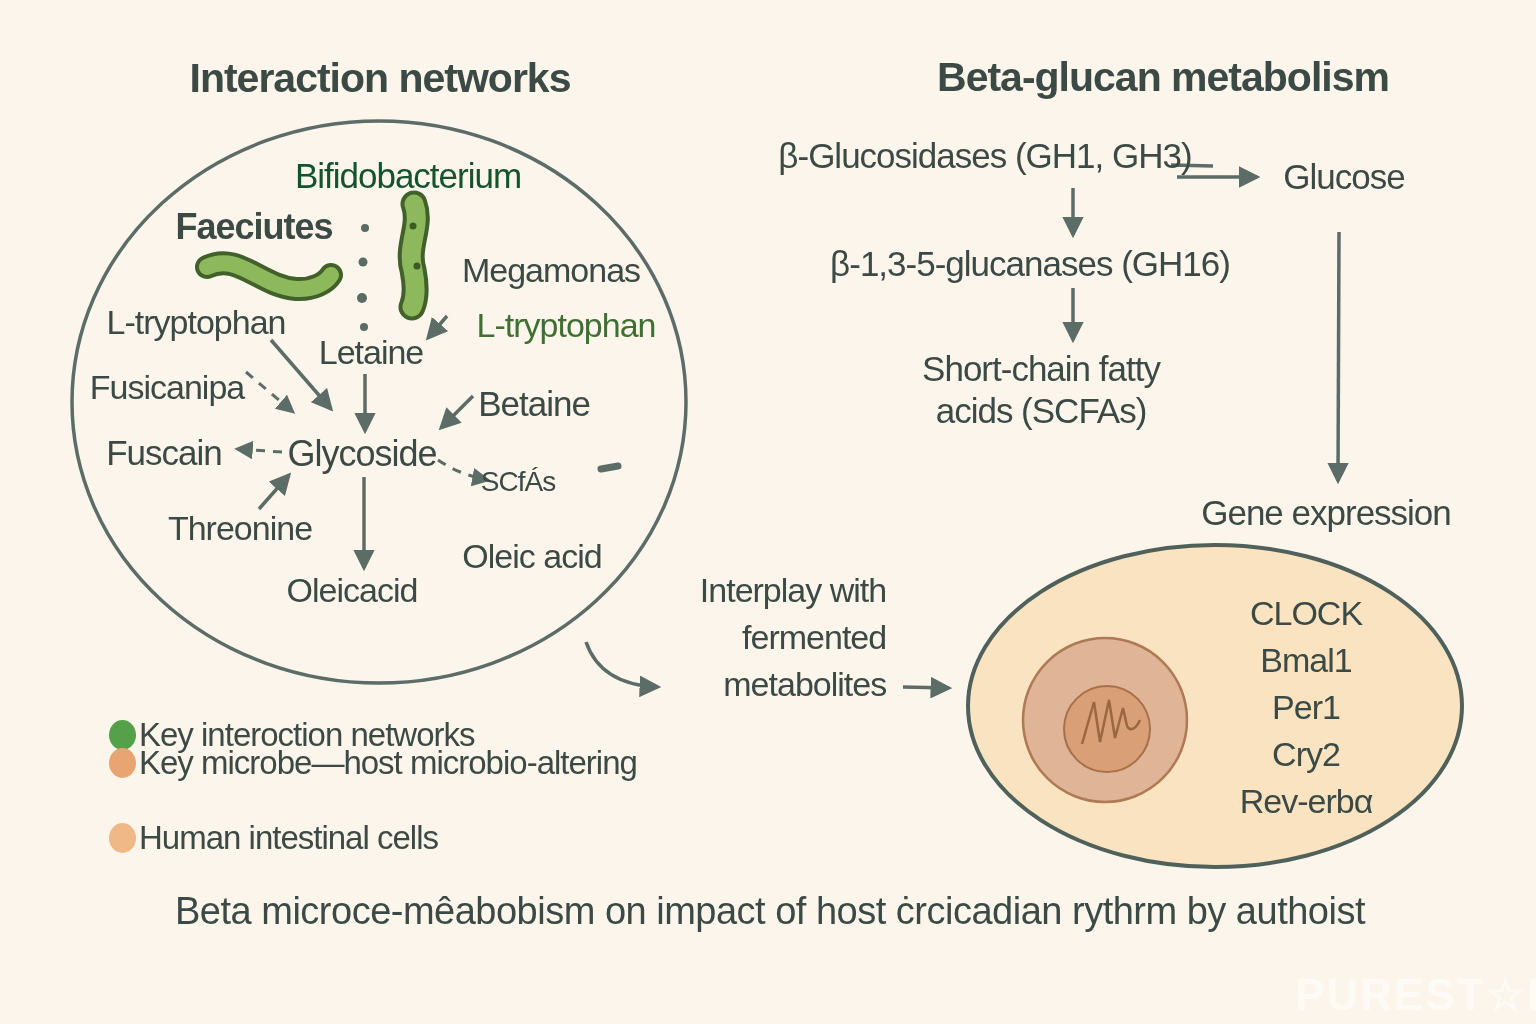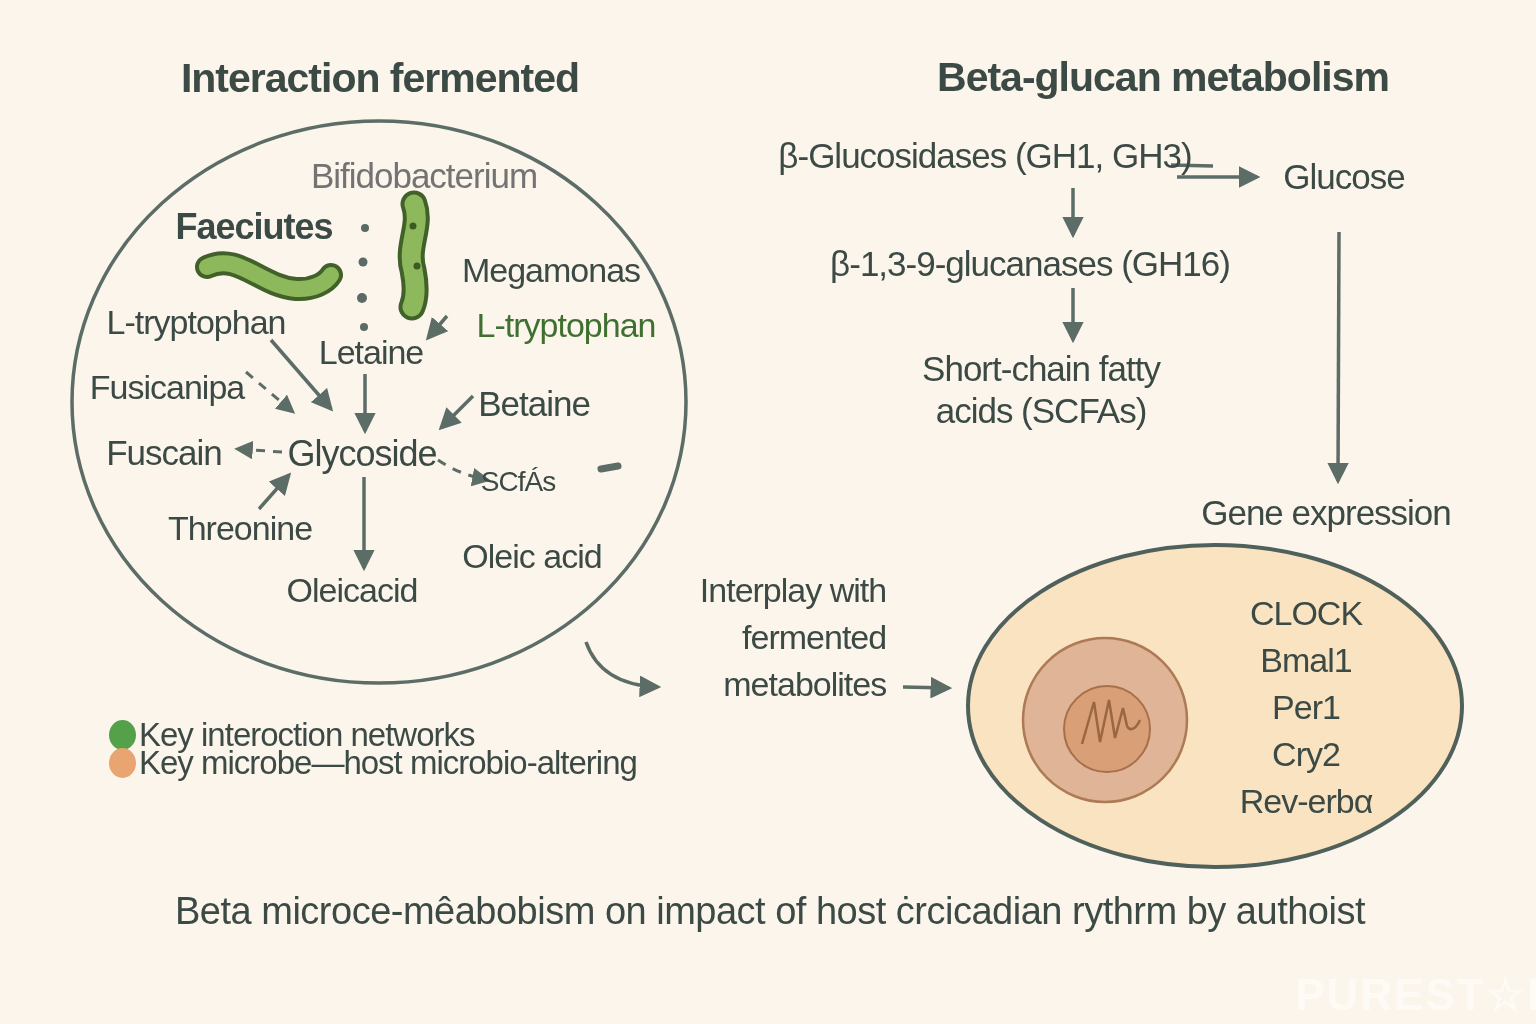--- a/index.html
+++ b/index.html
@@ -14,21 +14,21 @@
   #art{position:absolute;left:0;top:0;width:1536px;height:1024px;}
   .lbl{
     position:absolute;
     transform:translate(-50%,-50%);
     white-space:nowrap;
     letter-spacing:-1px;
     font-weight:500;
     line-height:1.1;
   }
   .title{font-weight:700;letter-spacing:-1px;}
-  .green1{color:#737373;margin-left:16px;}
+  .green1{color:#14532d;}
   .green2{color:#3f7031;}
   .bold{font-weight:700;}
   .block{
     position:absolute;
     transform:translate(-50%,-50%);
     text-align:center;
     letter-spacing:-1px;
     font-weight:400;
     white-space:nowrap;
   }
@@ -127,41 +127,41 @@
     </g>
 
     <g>
       <ellipse cx="1215" cy="706" rx="247" ry="161" fill="#fae3c1" stroke="#50615c" stroke-width="4"></ellipse>
       <circle cx="1105" cy="720" r="82" fill="#dfb497" stroke="#ad7a55" stroke-width="2.5"></circle>
       <circle cx="1107" cy="729" r="43" fill="#d9a077" stroke="#a76f4b" stroke-width="2"></circle>
       <path d="M1082 744 L1094 702 L1100 742 L1109 700 L1115 738 L1123 708 L1127 726 C1130 732 1136 729 1140 720" fill="none" stroke="#9a6742" stroke-width="2.5"></path>
     </g>
   </svg>
 
-  <div class="lbl title" style="left:380px;top:79px;font-size:41px;">Interaction fermented</div>
+  <div class="lbl title" style="left:380px;top:79px;font-size:41px;">Interaction networks</div>
   <div class="lbl title" style="left:1163px;top:78px;font-size:41px;">Beta-glucan metabolism</div>
 
   <div class="lbl green1" style="left:408px;top:176px;font-size:35px;">Bifidobacterium</div>
   <div class="lbl bold" style="left:254px;top:227px;font-size:36px;">Faeciutes</div>
   <div class="lbl" style="left:551px;top:271px;font-size:34px;">Megamonas</div>
   <div class="lbl" style="left:196px;top:323px;font-size:34px;">L-tryptophan</div>
   <div class="lbl" style="left:371px;top:353px;font-size:34px;">Letaine</div>
   <div class="lbl green2" style="left:566px;top:326px;font-size:34px;">L-tryptophan</div>
   <div class="lbl" style="left:167px;top:388px;font-size:34px;">Fusicanipa</div>
   <div class="lbl" style="left:534px;top:404px;font-size:35px;">Betaine</div>
   <div class="lbl" style="left:164px;top:453px;font-size:35px;">Fuscain</div>
   <div class="lbl" style="left:362px;top:454px;font-size:36px;">Glycoside</div>
   <div class="lbl" style="left:518px;top:482px;font-size:28px;text-align:right;">SCfÁs</div>
   <div class="lbl" style="left:240px;top:529px;font-size:34px;">Threonine</div>
   <div class="lbl" style="left:352px;top:591px;font-size:34px;">Oleicacid</div>
   <div class="lbl" style="left:532px;top:557px;font-size:34px;">Oleic acid</div>
 
   <div class="lbl" style="left:985px;top:156px;font-size:35px;">β-Glucosidases (GH1, GH3)</div>
   <div class="lbl" style="left:1344px;top:177px;font-size:35px;">Glucose</div>
-  <div class="lbl" style="left:1030px;top:264px;font-size:35px;">β-1,3-9-glucanases (GH16)</div>
+  <div class="lbl" style="left:1030px;top:264px;font-size:35px;">β-1,3-5-glucanases (GH16)</div>
   <div class="block" style="left:1041px;top:390px;font-size:35px;line-height:42px;">
     <div>Short-chain fatty</div>
     <div>acids (SCFAs)</div>
   </div>
   <div class="lbl" style="left:1326px;top:513px;font-size:35px;">Gene expression</div>
 
   <div class="block" style="left:793px;top:637px;font-size:34px;line-height:47px;text-align:right;">
     <div>Interplay with</div>
     <div>fermented</div>
     <div>metabolites</div>
@@ -176,18 +176,22 @@
   </div>
 
   <div class="legend-row" style="left:109px;top:718px;">
     <span class="legend-dot" style="background: rgb(85, 161, 74);"></span>
     <span class="legend-text">Key interoction networks</span>
   </div>
   <div class="legend-row" style="left:109px;top:746px;">
     <span class="legend-dot" style="background: rgb(232, 165, 113);"></span>
     <span class="legend-text">Key microbe—host microbio-altering</span>
   </div>
+  <div class="legend-row" style="left:109px;top:821px;">
+    <span class="legend-dot" style="background: rgb(240, 183, 135);"></span>
+    <span class="legend-text">Human intestinal cells</span>
+  </div>
 
   <div class="caption-line" style="left:770px;top:911px;">Beta microce-mêabobism on impact of host ċrcicadian rythrm by authoist</div>
 
   <div class="watermark" style="left:1428px;top:994px;">PUREST☆R</div>
 
 </div>
 
 </body></html>

